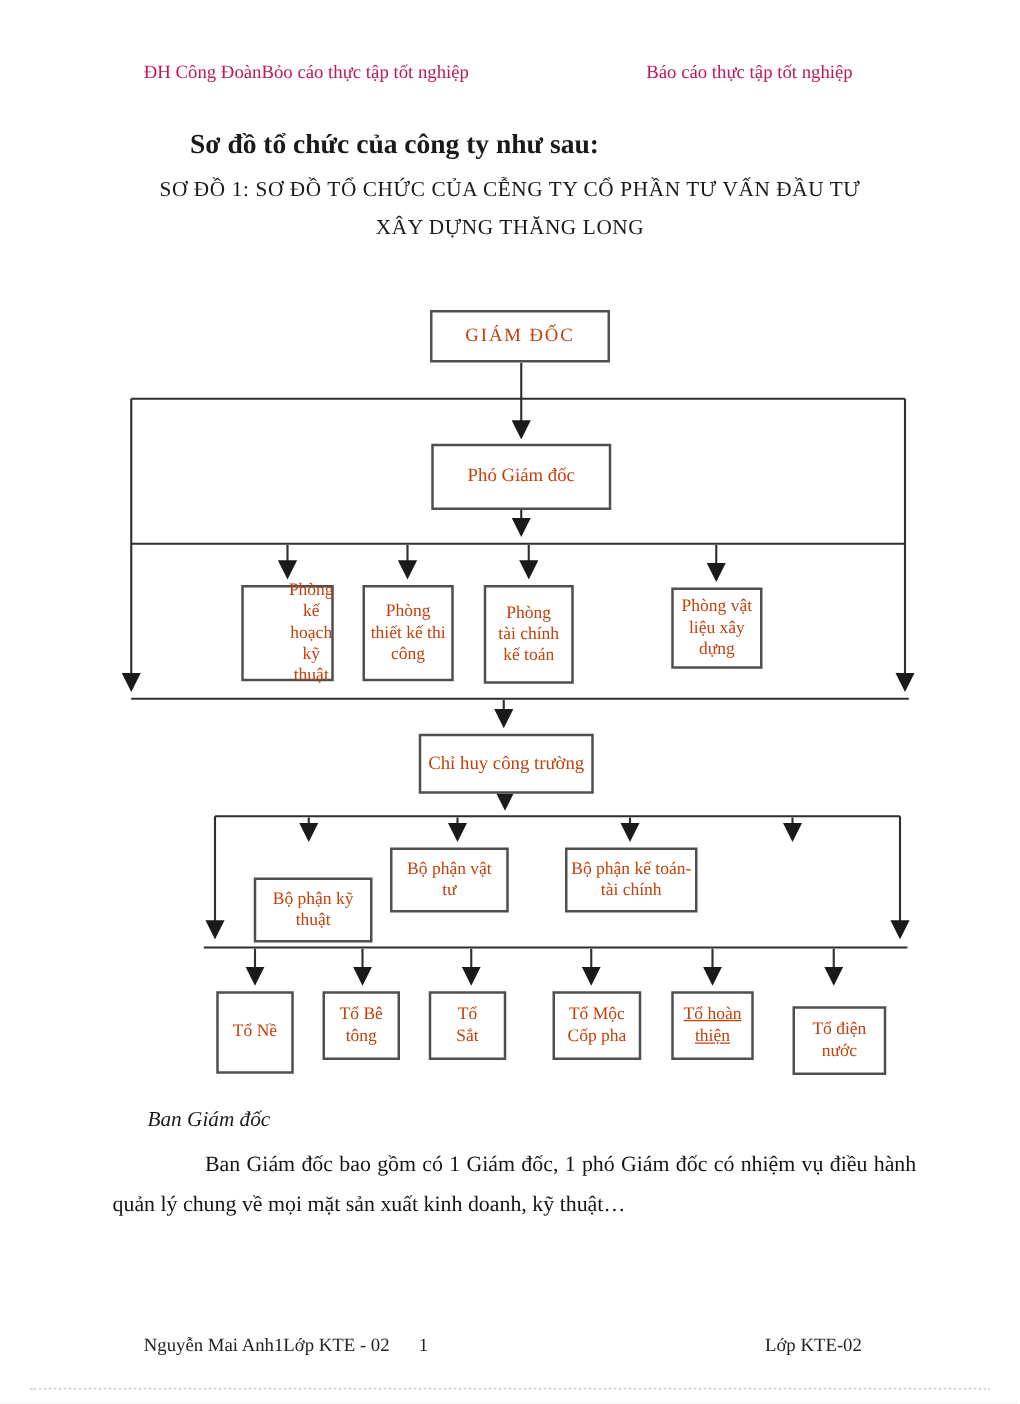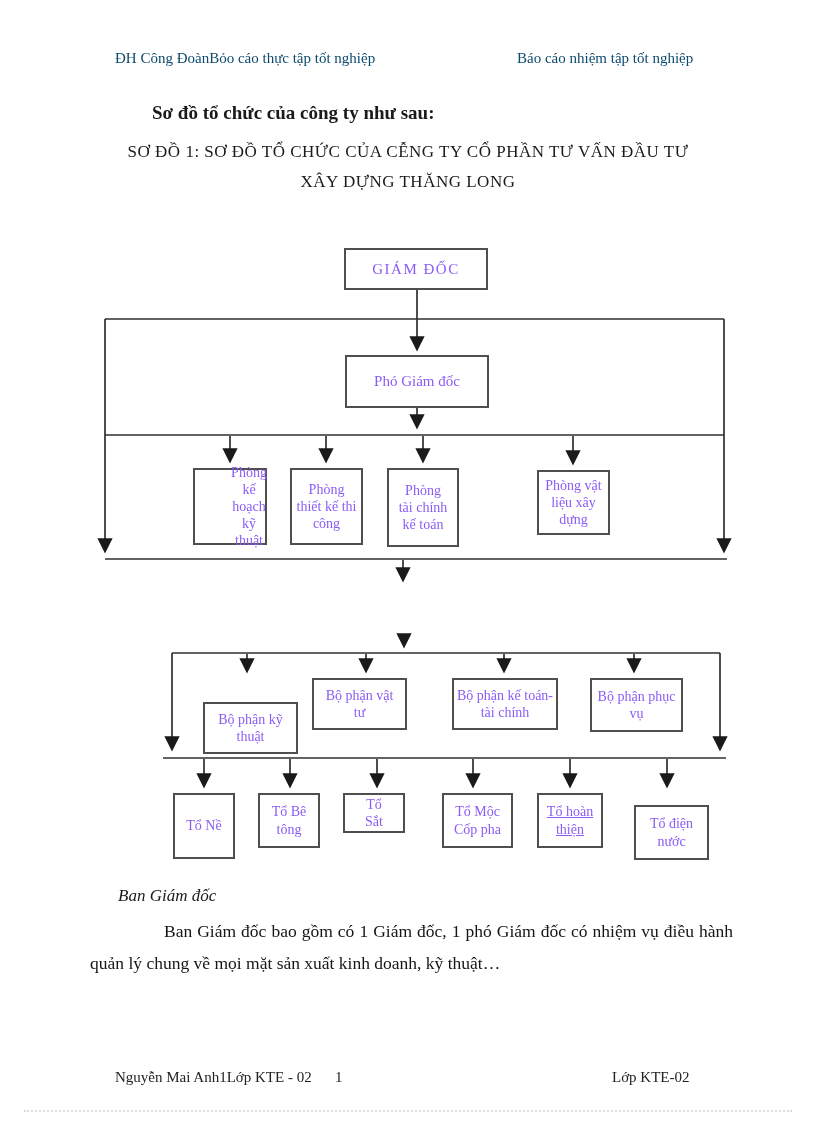--- a/index.html
+++ b/index.html
@@ -6,33 +6,33 @@
   .page{
     position:relative;
     width:816px;height:1123px;
     margin:0 auto;
     background:#ffffff;
     font-family:"Liberation Serif","DejaVu Serif",serif;
     color:#1a1a1a;
     overflow:hidden;
   }
   .abs{position:absolute;}
-  .hdr{font-size:15px;color:#0c4a6e;}
-  .intro{font-size:19px;font-weight:bold;}
+  .hdr{font-size:15px;color:#be185d;}
+  .intro{font-size:22px;font-weight:bold;}
   .title-line{left:60px;width:696px;text-align:center;font-size:17px;letter-spacing:.5px;}
   .connectors{position:absolute;left:0;top:0;pointer-events:none;}
   .obox{
     position:absolute;
     border:2px solid #4f4f4f;
     background:#fff;
     display:flex;align-items:center;justify-content:center;
     text-align:center;
     white-space:pre-line;
     font-size:14px;line-height:1.22;
-    color:#8b5cf6;
+    color:#c2410c;
     box-sizing:border-box;
     padding:1px 2px;
   }
   .obox.director{font-size:15px;letter-spacing:1.5px;}
   .obox.single{font-size:15px;}
   .body-heading{font-size:17px;font-style:italic;}
   .body-par{
     width:643px;font-size:17.5px;line-height:1.82;
     text-align:justify;text-indent:74px;color:#151515;
   }
@@ -41,21 +41,21 @@
     left:24px;width:768px;height:0;
     border-top:2px dotted #cdbdbd;opacity:.55;
   }
 </style>
 </head>
 <body>
 
 <div class="page">
 
   <div class="abs hdr" style="left:115px;top:50px;">ĐH Công ĐoànBỏo cáo thực tập tốt nghiệp</div>
-  <div class="abs hdr" style="left:517px;top:50px;">Báo cáo nhiệm tập tốt nghiệp</div>
+  <div class="abs hdr" style="left:517px;top:50px;">Báo cáo thực tập tốt nghiệp</div>
 
   <div class="abs intro" style="left:152px;top:102px;">Sơ đồ tổ chức của công ty như sau:</div>
   <div class="abs title-line" style="top:142px;">SƠ ĐỒ 1: SƠ ĐỒ TỔ CHỨC CỦA CỄNG TY CỔ PHẦN TƯ VẤN ĐẦU TƯ</div>
   <div class="abs title-line" style="top:172px;">XÂY DỰNG THĂNG LONG</div>
 
   <svg class="connectors" width="816" height="1123" viewBox="0 0 816 1123">
     <defs>
       <marker id="arw" markerWidth="9" markerHeight="9" refX="7.5" refY="4.5" orient="auto">
         <path d="M0,0 L9,4.5 L0,9 Z" fill="#1a1a1a"></path>
       </marker>
@@ -111,34 +111,33 @@
   <div class="obox" style="left:290px;top:468px;width:73px;height:77px;">Phòng
 thiết kế thi
 công</div>
   <div class="obox" style="left:387px;top:468px;width:72px;height:79px;">Phòng
 tài chính
 kế toán</div>
   <div class="obox" style="left:537px;top:470px;width:73px;height:65px;">Phòng vật
 liệu xây
 dựng</div>
 
+  <div class="obox single" style="left:335px;top:587px;width:140px;height:48px;">Chỉ huy công trường</div>
 
   <div class="obox" style="left:203px;top:678px;width:95px;height:52px;margin-top:24px;">Bộ phận kỹ
 thuật</div>
   <div class="obox" style="left:312px;top:678px;width:95px;height:52px;">Bộ phận vật
 tư</div>
   <div class="obox" style="left:452px;top:678px;width:106px;height:52px;">Bộ phận kế toán-
 tài chính</div>
-  <div class="obox" style="left:590px;top:678px;width:93px;height:54px;">Bộ phận phục
-vụ</div>
 
   <div class="obox" style="left:173px;top:793px;width:62px;height:66px;">Tổ Nề</div>
   <div class="obox" style="left:258px;top:793px;width:62px;height:55px;">Tổ Bê
 tông</div>
-  <div class="obox" style="left:343px;top:793px;width:62px;height:40px;">Tổ
+  <div class="obox" style="left:343px;top:793px;width:62px;height:55px;">Tổ
 Sắt</div>
   <div class="obox" style="left:442px;top:793px;width:71px;height:55px;">Tổ Mộc
 Cốp pha</div>
   <div class="obox" style="left:537px;top:793px;width:66px;height:55px;text-decoration:underline;">Tổ hoàn
 thiện</div>
   <div class="obox" style="left:634px;top:793px;width:75px;height:55px;margin-top:12px;">Tổ điện
 nước</div>
 
   <div class="abs body-heading" style="left:118px;top:886px;">Ban Giám đốc</div>
   <div class="abs body-par" style="left:90px;top:916px;">Ban Giám đốc bao gồm có 1 Giám đốc, 1 phó Giám đốc có nhiệm vụ điều hành quản lý chung về mọi mặt sản xuất kinh doanh, kỹ thuật…</div>

